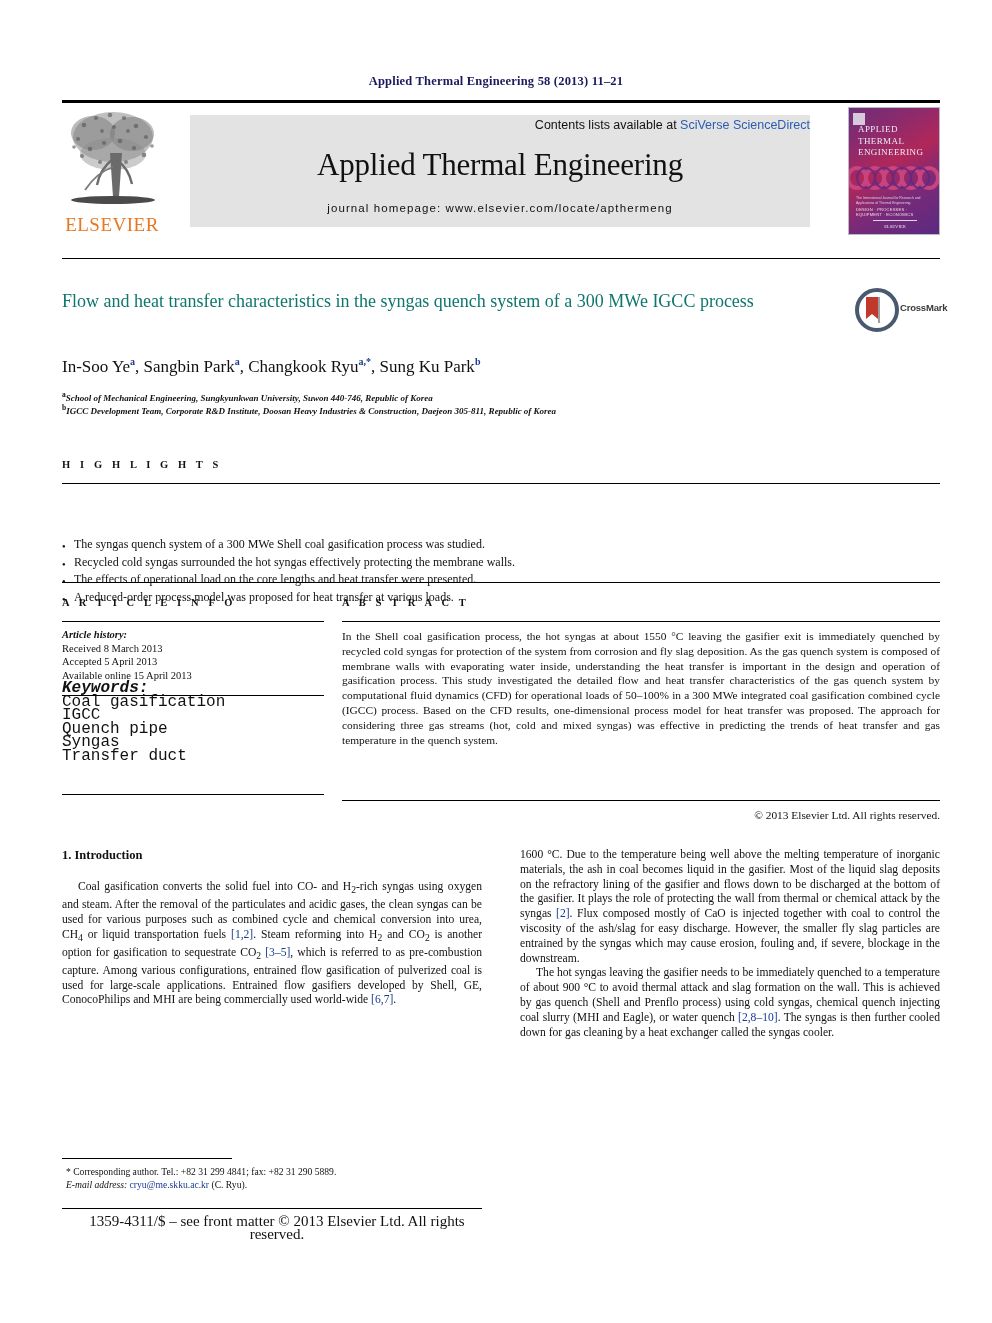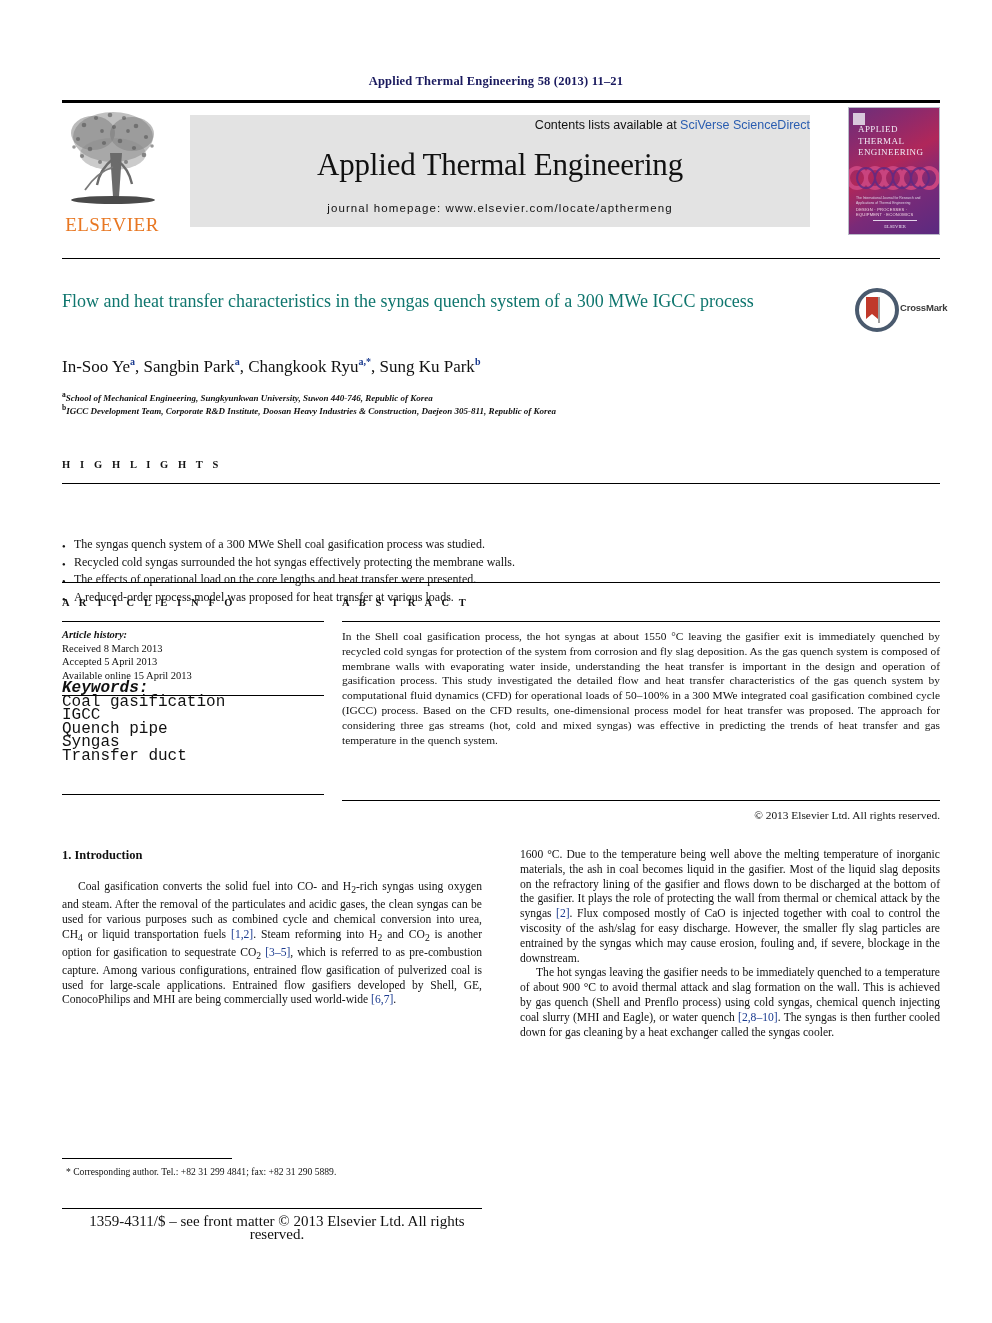--- a/index.html
+++ b/index.html
@@ -415,20 +415,21 @@
   </div>
 
   <div class="col col-right">
     <p style="text-indent:0">1600 °C. Due to the temperature being well above the melting temperature of inorganic materials, the ash in coal becomes liquid in the gasifier. Most of the liquid slag deposits on the refractory lining of the gasifier and flows down to be discharged at the bottom of the gasifier. It plays the role of protecting the wall from thermal or chemical attack by the syngas <span class="cite">[2]</span>. Flux composed mostly of CaO is injected together with coal to control the viscosity of the ash/slag for easy discharge. However, the smaller fly slag particles are entrained by the syngas which may cause erosion, fouling and, if severe, blockage in the downstream.</p>
     <p>The hot syngas leaving the gasifier needs to be immediately quenched to a temperature of about 900&nbsp;°C to avoid thermal attack and slag formation on the wall. This is achieved by gas quench (Shell and Prenflo process) using cold syngas, chemical quench injecting coal slurry (MHI and Eagle), or water quench <span class="cite">[2,8–10]</span>. The syngas is then further cooled down for gas cleaning by a heat exchanger called the syngas cooler.</p>
   </div>
 
   <div class="fn-rule"></div>
   <div class="footnote">
     <div class="fn-ind">* Corresponding author. Tel.: +82 31 299 4841; fax: +82 31 290 5889.</div>
+    <div class="fn-ind"><span class="fn-em">E-mail address:</span> <span class="fn-link">cryu@me.skku.ac.kr</span> <span>(C. Ryu).</span></div>
   </div>
 
   <div class="footer-rule"></div>
   <div class="footer">
     <div>1359-4311/$ – see front matter © 2013 Elsevier Ltd. All rights reserved.</div>
   </div>
 
 </div>
 
 </body></html>

